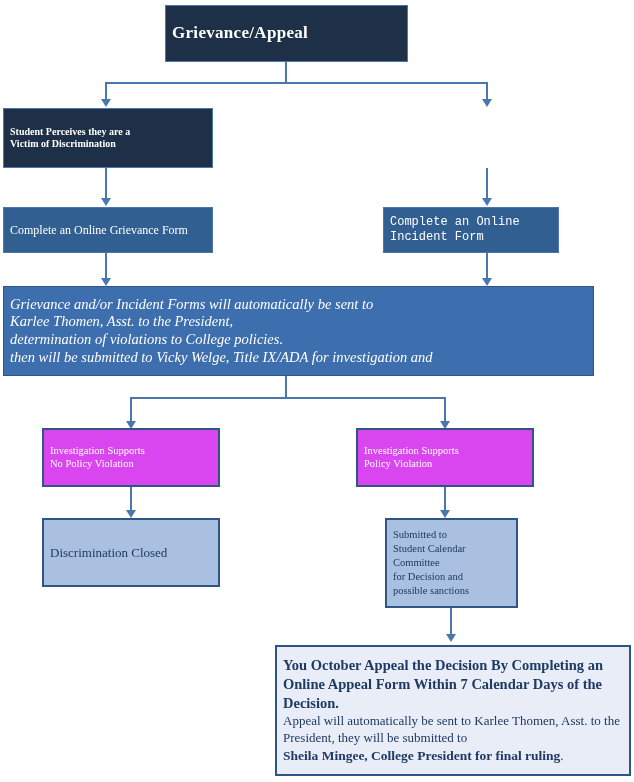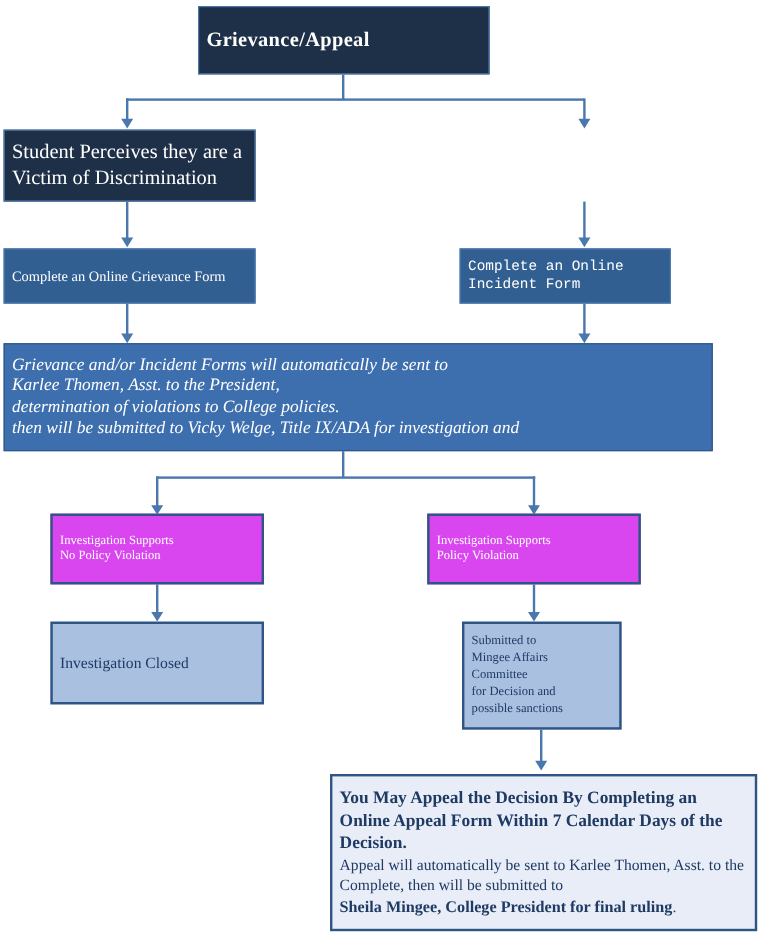--- a/index.html
+++ b/index.html
@@ -70,21 +70,21 @@
   .arrow {
     position: absolute;
     width: 0; height: 0;
     border-left: 5px solid transparent;
     border-right: 5px solid transparent;
     border-top: 8px solid #4a77ad;
   }
 
   
   .t-title   { font-size: 17px; font-weight: bold; letter-spacing: .3px; }
-  .t-lvl2    { font-size: 17px; }
+  .t-lvl2    { font-size: 10px; font-weight: bold; }
   .t-form    { font-size: 12px; }
   .t-central { font-size: 14.5px; }
   .t-invest  { font-size: 10.5px; }
   .t-closed  { font-size: 13px; }
   .t-sac     { font-size: 10.5px; line-height: 1.35; }
   .t-appeal  { font-size: 13px; line-height: 1.3; }
   .t-appeal .b { font-weight: bold; font-size: 14.5px; }
   .t-appeal .r { font-weight: normal; font-size: 13px; }
   .t-appeal .b2 { font-weight: bold; font-size: 13.5px; }
 </style>
@@ -162,37 +162,37 @@
     </div>
   </div>
 
   <div class="conn vline" style="left:130px; top:487px; width:2px; height:24px;"></div>
   <div class="arrow" style="left:126px; top:510px;"></div>
 
   <div class="conn vline" style="left:444px; top:487px; width:2px; height:24px;"></div>
   <div class="arrow" style="left:440px; top:510px;"></div>
 
   <div class="node pale" style="left:42px; top:518px; width:178px; height:69px;">
-    <div class="txt t-closed">Investigation Closed</div>
+    <div class="txt t-closed">Discrimination Closed</div>
   </div>
 
   <div class="node pale" style="left:385px; top:518px; width:133px; height:90px;">
     <div class="txt t-sac">
       <div>Submitted to</div>
-      <div>Mingee Affairs</div>
+      <div>Student Calendar</div>
       <div>Committee</div>
       <div>for Decision and</div>
       <div>possible sanctions</div>
     </div>
   </div>
 
   <div class="conn vline" style="left:450px; top:608px; width:2px; height:27px;"></div>
   <div class="arrow" style="left:446px; top:634px;"></div>
 
   <div class="node palest" style="left:275px; top:645px; width:356px; height:131px;">
     <div class="txt t-appeal">
-      <div class="b">You May Appeal the Decision By Completing an Online Appeal Form Within 7 Calendar Days of the Decision.</div>
-      <div class="r">Appeal will automatically be sent to Karlee Thomen, Asst. to the Complete, then will be submitted to</div>
+      <div class="b">You October Appeal the Decision By Completing an Online Appeal Form Within 7 Calendar Days of the Decision.</div>
+      <div class="r">Appeal will automatically be sent to Karlee Thomen, Asst. to the President, they will be submitted to</div>
       <div><span class="b2">Sheila Mingee, College President for final ruling</span><span class="r">.</span></div>
     </div>
   </div>
 
 </div>
 
 </body></html>

